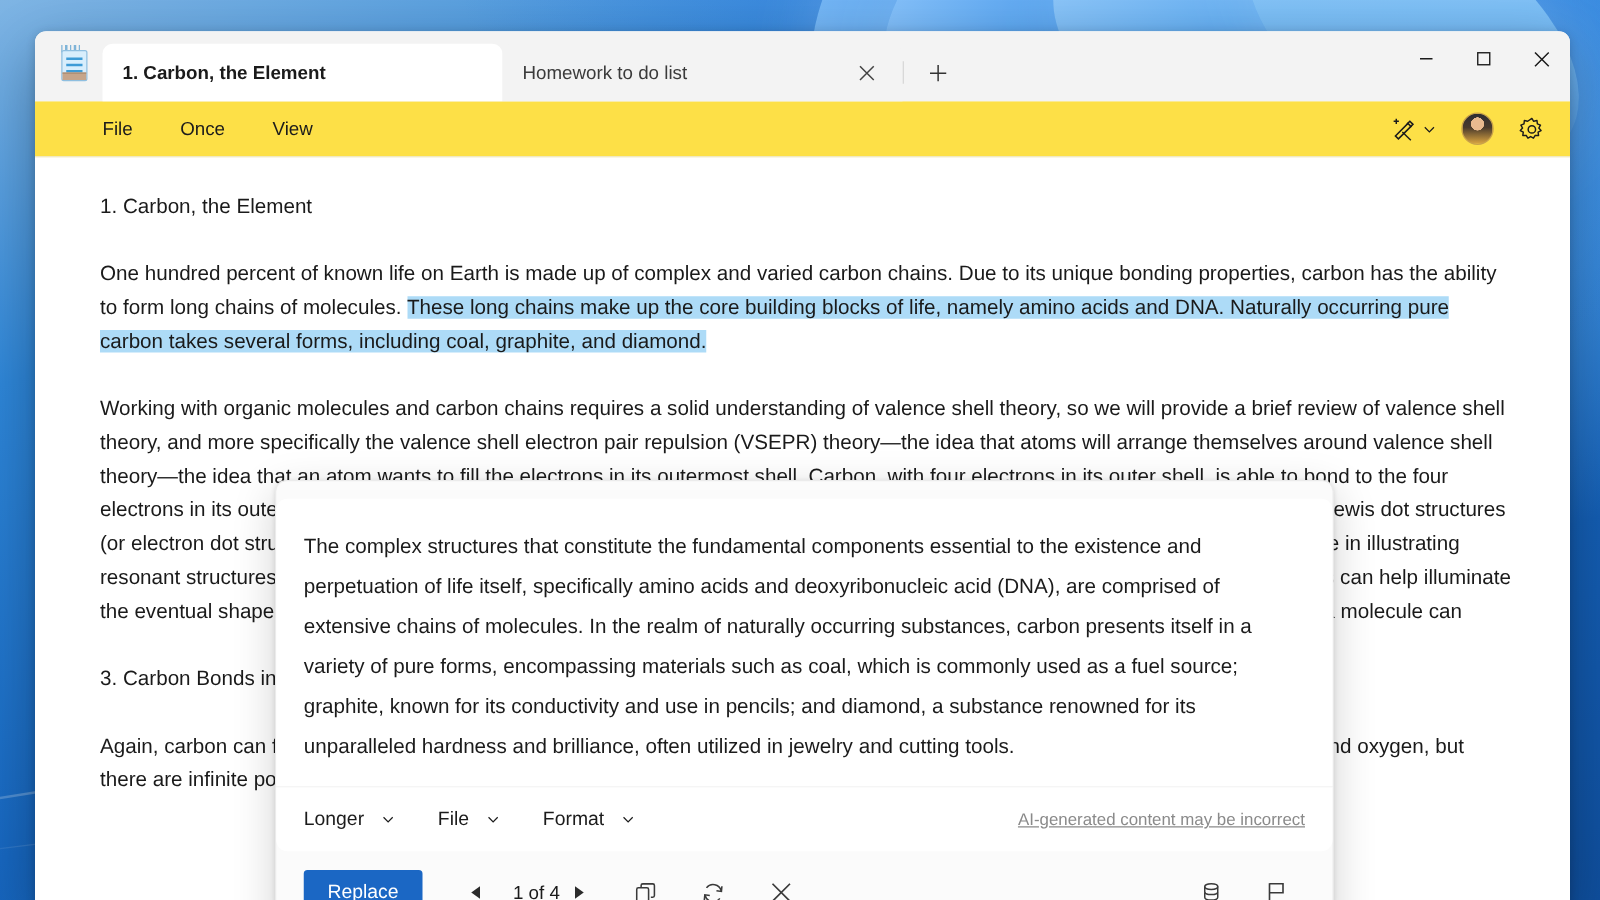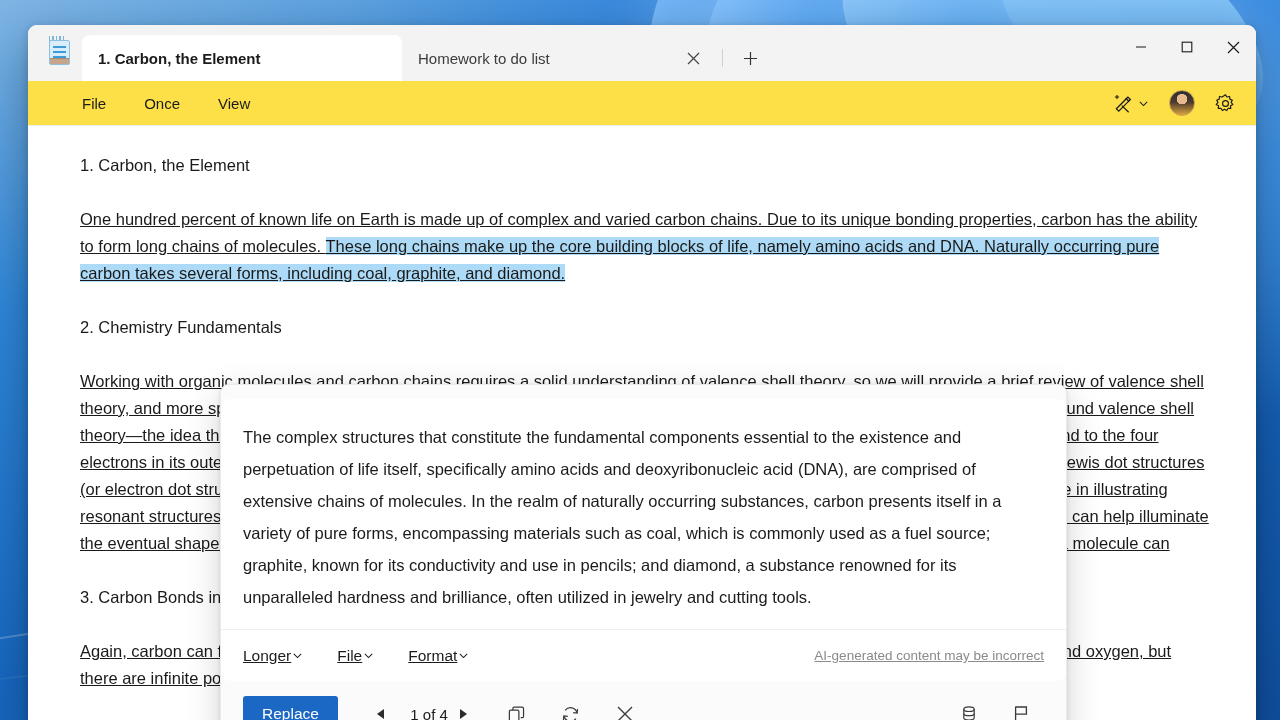--- a/index.html
+++ b/index.html
@@ -114,41 +114,41 @@
 
   
   .doc {
     flex: 1 1 auto; position: relative; background: #ffffff;
     padding: 26px 46px 0 52px; overflow: hidden;
   }
   .doc p, .doc h3 {
     font-size: 16.5px; line-height: 27px; color: #1a1a1a; font-weight: 400;
   }
   .doc h3 { margin-bottom: 27px; }
-  .doc p { margin-bottom: 27px; text-decoration: underline; }
+  .doc p { margin-bottom: 27px; }
   .sel { background: #addbf7; }
 
   
   .popup {
     position: absolute; left: 192px; top: 258px; width: 847px;
     background: #fbfbfb; border-radius: 9px;
     box-shadow: 0 10px 34px rgba(0,0,0,.18), 0 1px 4px rgba(0,0,0,.12);
     border: 1px solid #ebebeb; display: flex; flex-direction: column;
   }
   .popup-body {
     background: #ffffff; border-radius: 9px 9px 0 0;
     padding: 22px 24px 16px 22px;
     margin-top: 14px;
   }
   .popup-text { font-size: 16.5px; line-height: 32px; color: #1b1b1b; }
   .popup-opts {
     display: flex; align-items: center; height: 52px; padding: 0 22px;
     background: #ffffff; border-top: 1px solid #efefef; border-radius: 0 0 9px 9px;
   }
-  .opt { display: flex; align-items: center; gap: 1px; font-size: 15.5px; color: #1b1b1b; margin-right: 34px; text-decoration: underline; }
+  .opt { display: flex; align-items: center; gap: 14px; font-size: 15.5px; color: #1b1b1b; margin-right: 34px; }
   .disclaimer { margin-left: auto; font-size: 13.5px; color: #8a8a8a; text-decoration: underline; }
   .popup-actions {
     display: flex; align-items: center; height: 66px; padding: 0 22px; gap: 0;
   }
   .replace-btn {
     background: #1b67c4; color: #ffffff; border: none; border-radius: 3px;
     height: 37px; padding: 0 19px; font-size: 15.5px;
     font-family: "Liberation Sans", sans-serif; cursor: pointer;
   }
   .nav-arrow {
@@ -259,21 +259,20 @@
           <circle cx="11" cy="11" r="3.1" stroke="currentColor" stroke-width="1.25" fill="none"></circle>
           <path d="M11 1.8 L12.5 4.2 L15.3 3.6 L15.6 6.4 L18.2 7.5 L16.8 9.9 L18.7 12 L16.2 13.3 L16.6 16.1 L13.8 16 L12.3 18.4 L10 17 L7.7 18.4 L6.2 16 L3.4 16.1 L3.8 13.3 L1.3 12 L3.2 9.9 L1.8 7.5 L4.4 6.4 L4.7 3.6 L7.5 4.2 Z" stroke="currentColor" stroke-width="1.2" fill="none" stroke-linejoin="round"></path>
         </svg>
       </div>
     </div>
   </div>
 
   <div class="doc">
     <h3>1. Carbon, the Element</h3>
     <p><span>One hundred percent of known life on Earth is made up of complex and varied carbon chains. Due to its unique bonding properties, carbon has the ability to form long chains of molecules. </span><span class="sel">These long chains make up the core building blocks of life, namely amino acids and DNA. Naturally occurring pure carbon takes several forms, including coal, graphite, and diamond.</span></p>
-    <h3>2. Chemistry Fundamentals</h3>
     <p>Working with organic molecules and carbon chains requires a solid understanding of valence shell theory, so we will provide a brief review of valence shell theory, and more specifically the valence shell electron pair repulsion (VSEPR) theory—the idea that atoms will arrange themselves around valence shell theory—the idea that an atom wants to fill the electrons in its outermost shell. Carbon, with four electrons in its outer shell, is able to bond to the four electrons in its outer shell, and is therefore able to form up to four bonds with other atoms or molecules. Once this is understood, then Lewis dot structures (or electron dot structures) can help illuminate the eventual bonds with other atoms or molecules. Lewis dot structures play a pivotal role in illustrating resonant structures) can help illuminate the eventual shape a molecule can take, including resonant structures. Visualizing orbital shells can help illuminate the eventual shape a molecule can take. Orbital shells can help tell us its basic shape and the ways in which it can bond, and likewise a molecule can</p>
     <h3>3. Carbon Bonds in Organic Chemistry</h3>
     <p>Again, carbon can form up to four bonds with other molecules. In organic chemistry, we mainly focus on carbon chains with hydrogen and oxygen, but there are infinite possible compounds. In the simplest form, carbon bonds with four hydrogens in single bonds. In other instances</p>
 
     <div class="popup">
       <div class="popup-body">
         <div class="popup-text">The complex structures that constitute the fundamental components essential to the existence and perpetuation of life itself, specifically amino acids and deoxyribonucleic acid (DNA), are comprised of extensive chains of molecules. In the realm of naturally occurring substances, carbon presents itself in a variety of pure forms, encompassing materials such as coal, which is commonly used as a fuel source; graphite, known for its conductivity and use in pencils; and diamond, a substance renowned for its unparalleled hardness and brilliance, often utilized in jewelry and cutting tools.</div>
       </div>
 
       <div class="popup-opts">

